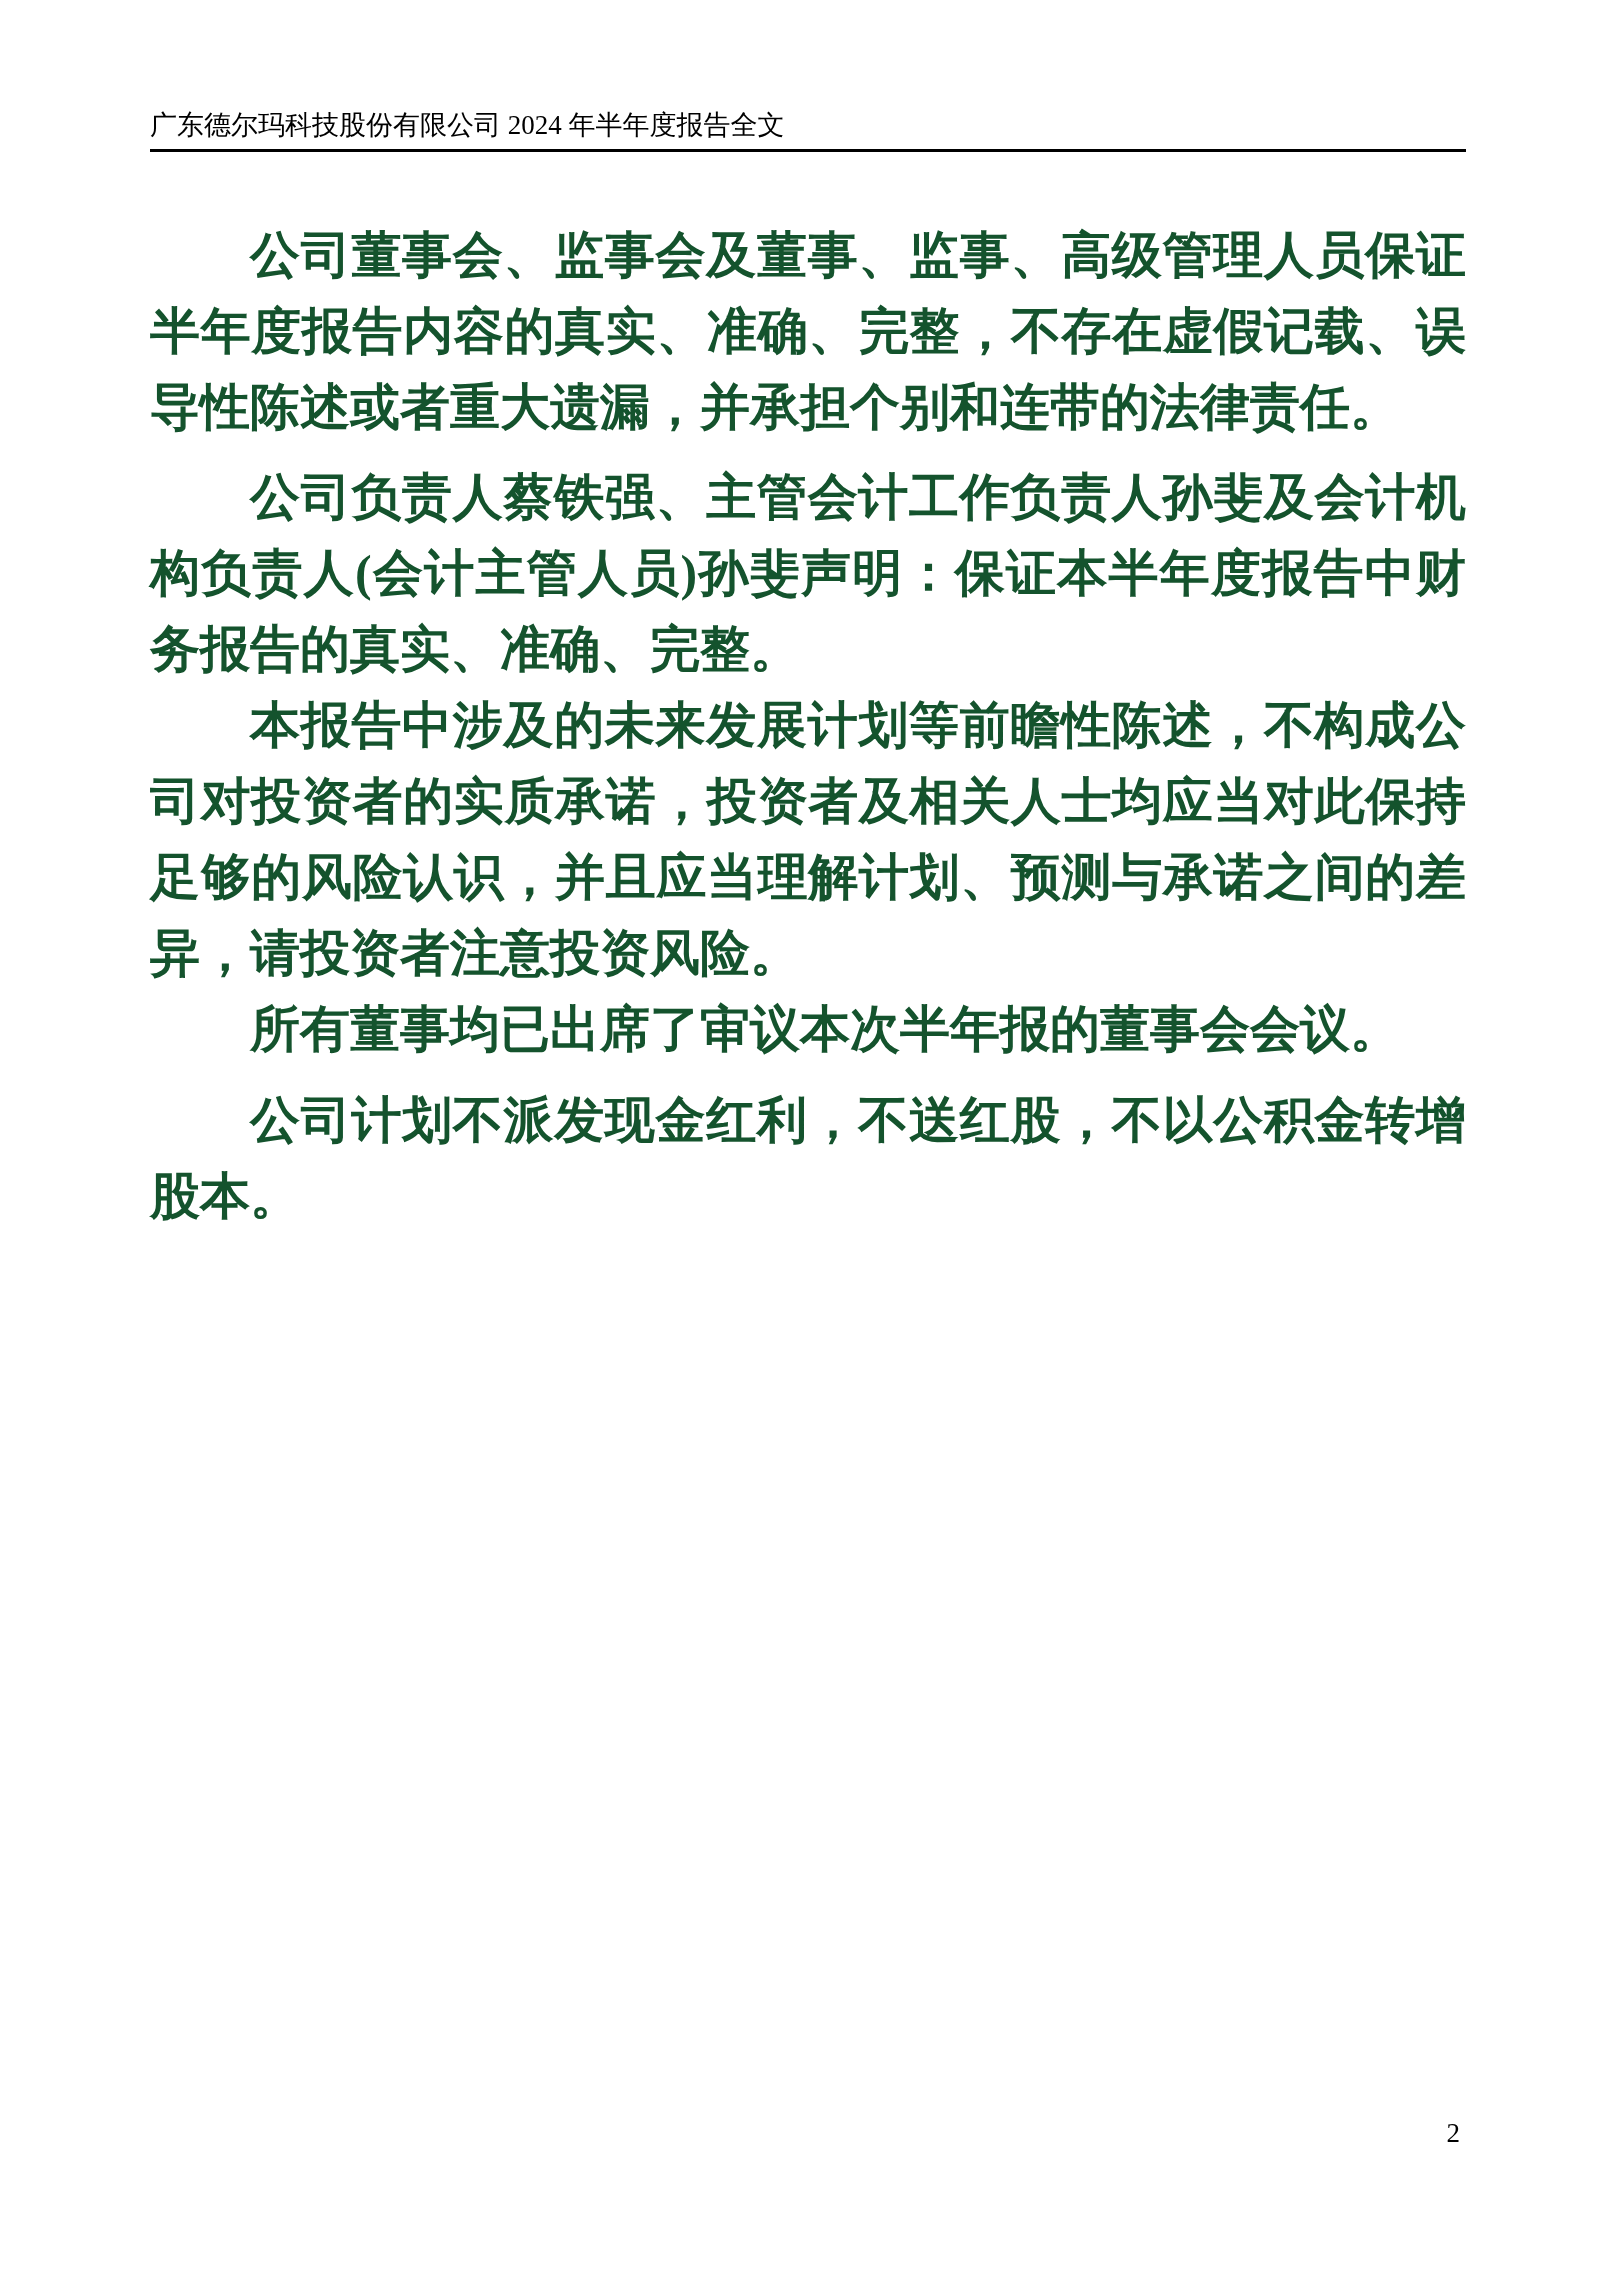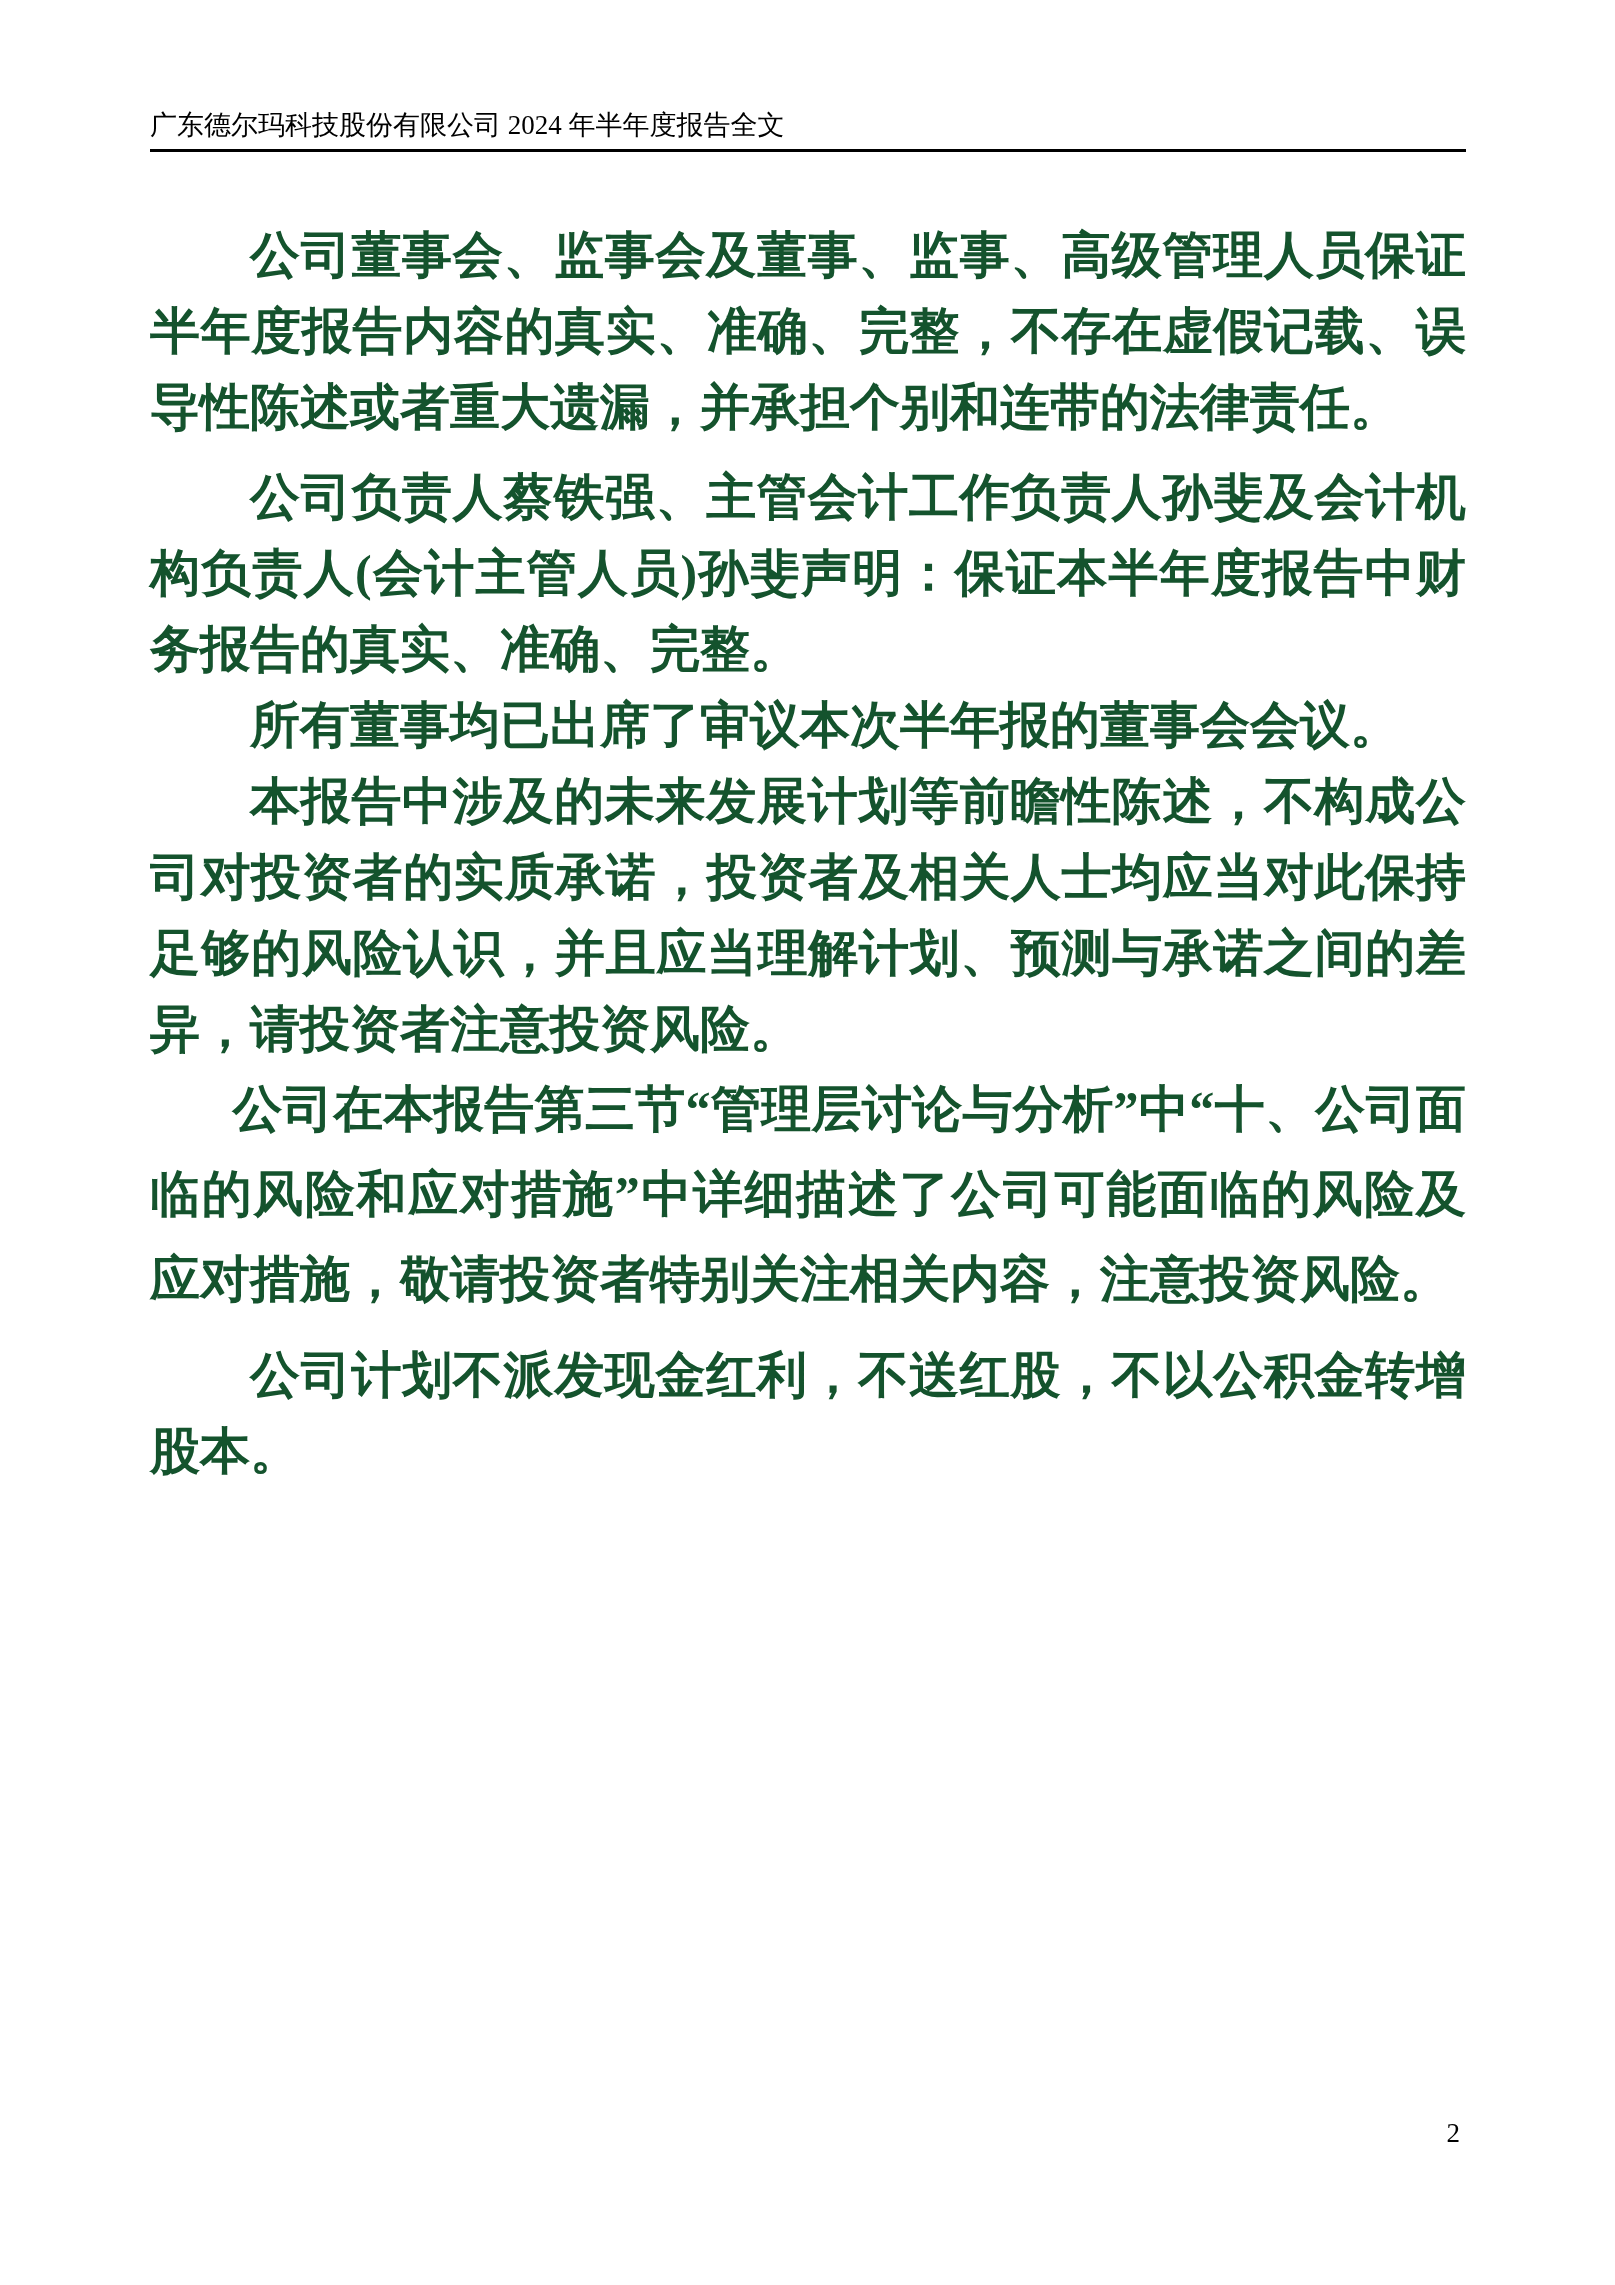--- a/index.html
+++ b/index.html
@@ -69,22 +69,21 @@
 <div class="page">
 
   <div class="header">
     <div class="header-text">广东德尔玛科技股份有限公司 2024 年半年度报告全文</div>
   </div>
 
 
   <div class="content">
     <p class="para para-1">公司董事会、监事会及董事、监事、高级管理人员保证半年度报告内容的真实、准确、完整，不存在虚假记载、误导性陈述或者重大遗漏，并承担个别和连带的法律责任。</p>
     <p class="para para-2">公司负责人蔡铁强、主管会计工作负责人孙斐及会计机构负责人(会计主管人员)孙斐声明：保证本半年度报告中财务报告的真实、准确、完整。</p>
+    <p class="para para-4">本报告中涉及的未来发展计划等前瞻性陈述，不构成公司对投资者的实质承诺，投资者及相关人士均应当对此保持足够的风险认识，并且应当理解计划、预测与承诺之间的差异，请投资者注意投资风险。</p>
     <p class="para para-3">所有董事均已出席了审议本次半年报的董事会会议。</p>
-    <p class="para para-4">本报告中涉及的未来发展计划等前瞻性陈述，不构成公司对投资者的实质承诺，投资者及相关人士均应当对此保持足够的风险认识，并且应当理解计划、预测与承诺之间的差异，请投资者注意投资风险。</p>
-    <p class="para para-5">公司在本报告第三节“管理层讨论与分析”中“十、公司面临的风险和应对措施”中详细描述了公司可能面临的风险及应对措施，敬请投资者特别关注相关内容，注意投资风险。</p>
     <p class="para para-6">公司计划不派发现金红利，不送红股，不以公积金转增股本。</p>
   </div>
 
   <div class="page-number">2</div>
 
 </div>
 
 
 </body></html>

